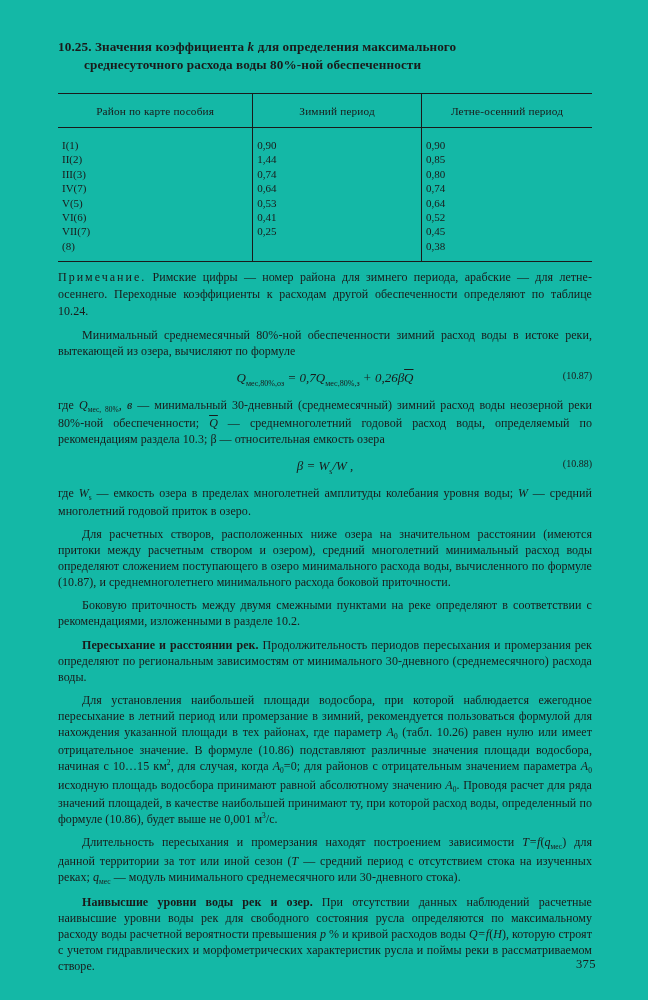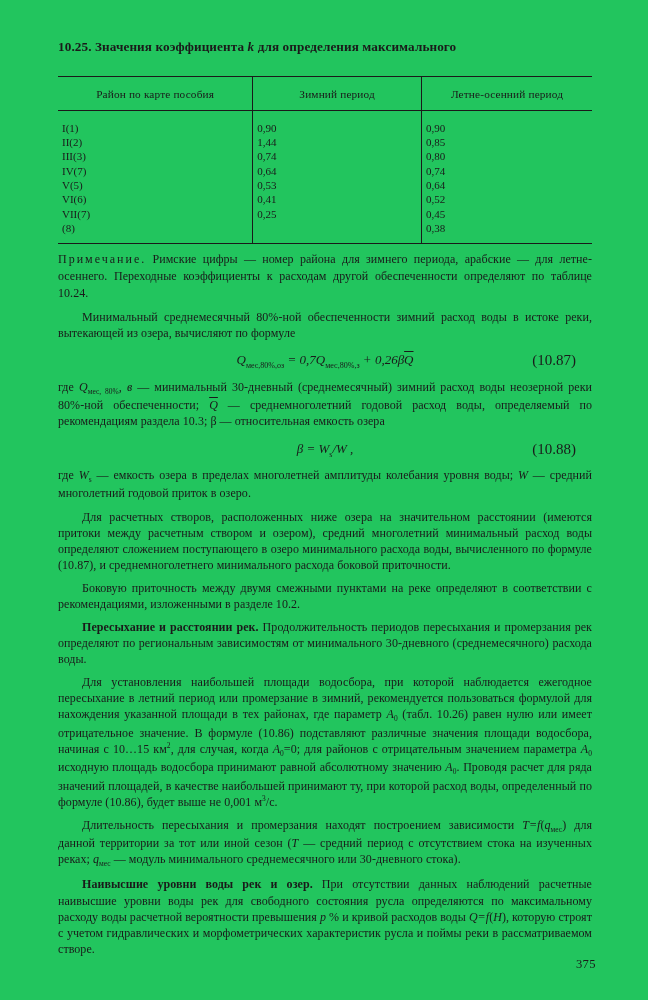--- a/index.html
+++ b/index.html
@@ -13,21 +13,21 @@
     font-family: "Liberation Serif", serif;
     color: #1a1a1a;
     position: relative;
     overflow: hidden;
   }
   .page {
     position: absolute;
     left: 0; top: 0;
     width: 648px;
     height: 1000px;
-    background: #22c55e;
+    background: #14b8a6;
   }
   .content {
     position: absolute;
     left: 58px;
     top: 38px;
     width: 534px;
   }
   .doc-title {
     font-size: 13.2px;
     font-weight: bold;
@@ -101,24 +101,24 @@
 
   .formula-row {
     position: relative;
     margin: 11px 0 9px 0;
     text-align: center;
     font-size: 13px;
     font-style: italic;
   }
   .formula-row .num {
     position: absolute;
-    right: 16px;
+    right: 0;
     top: 0;
     font-style: normal;
-    font-size: 15px;
+    font-size: 10px;
   }
   sub { font-size: 0.62em; font-style: normal; }
   sup { font-size: 0.62em; }
   .ital { font-style: italic; }
   .bold { font-weight: bold; }
   .ovl { text-decoration: overline; }
 
   .page-num {
     position: absolute;
     right: 52px;
@@ -129,20 +129,21 @@
 </style>
 </head>
 <body>
 
 <div class="page">
   <div class="content">
 
     <div class="doc-title">
       <span>10.25.</span>
       <span>Значения коэффициента <span class="ital">k</span> для определения максимального</span>
+      <span class="ln2">среднесуточного расхода воды 80%-ной обеспеченности</span>
     </div>
 
     <table class="main-table">
       <thead>
         <tr>
           <th class="c1">Район по карте пособия</th>
           <th class="c2">Зимний период</th>
           <th class="c3">Летне-осенний период</th>
         </tr>
       </thead>

